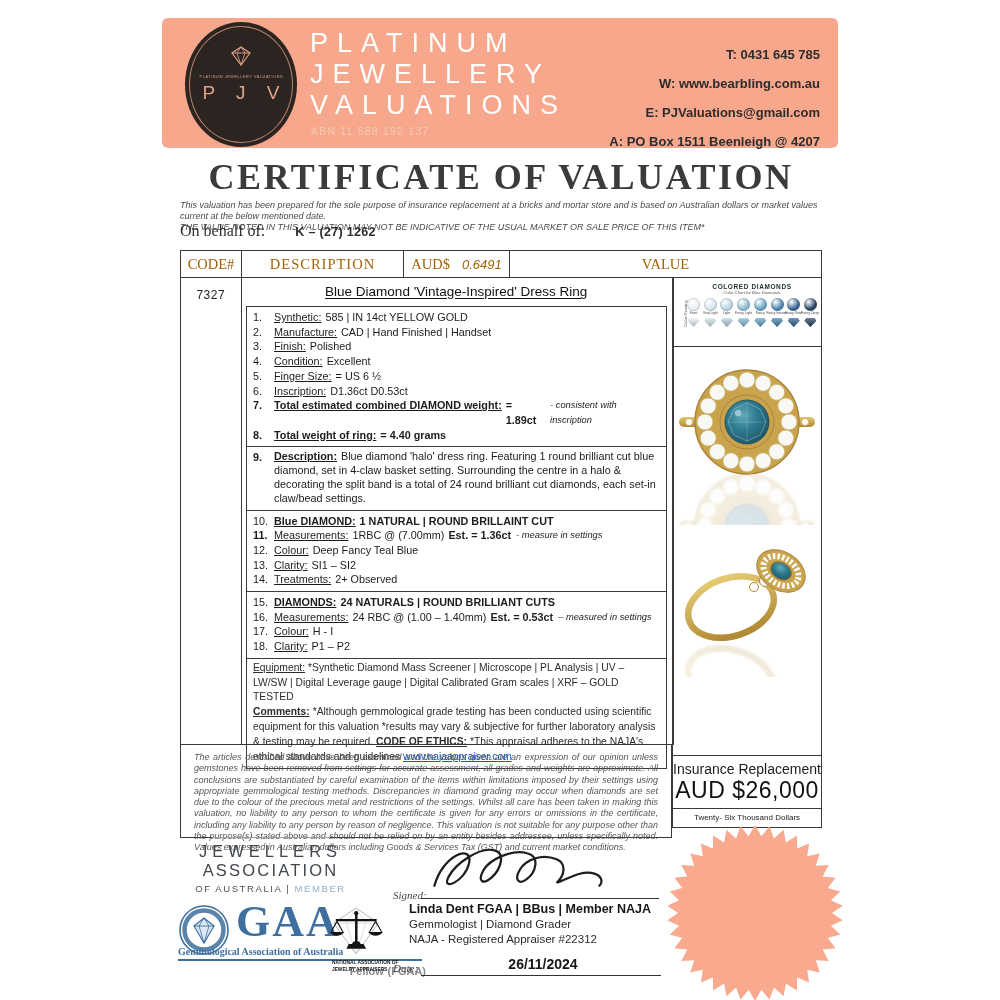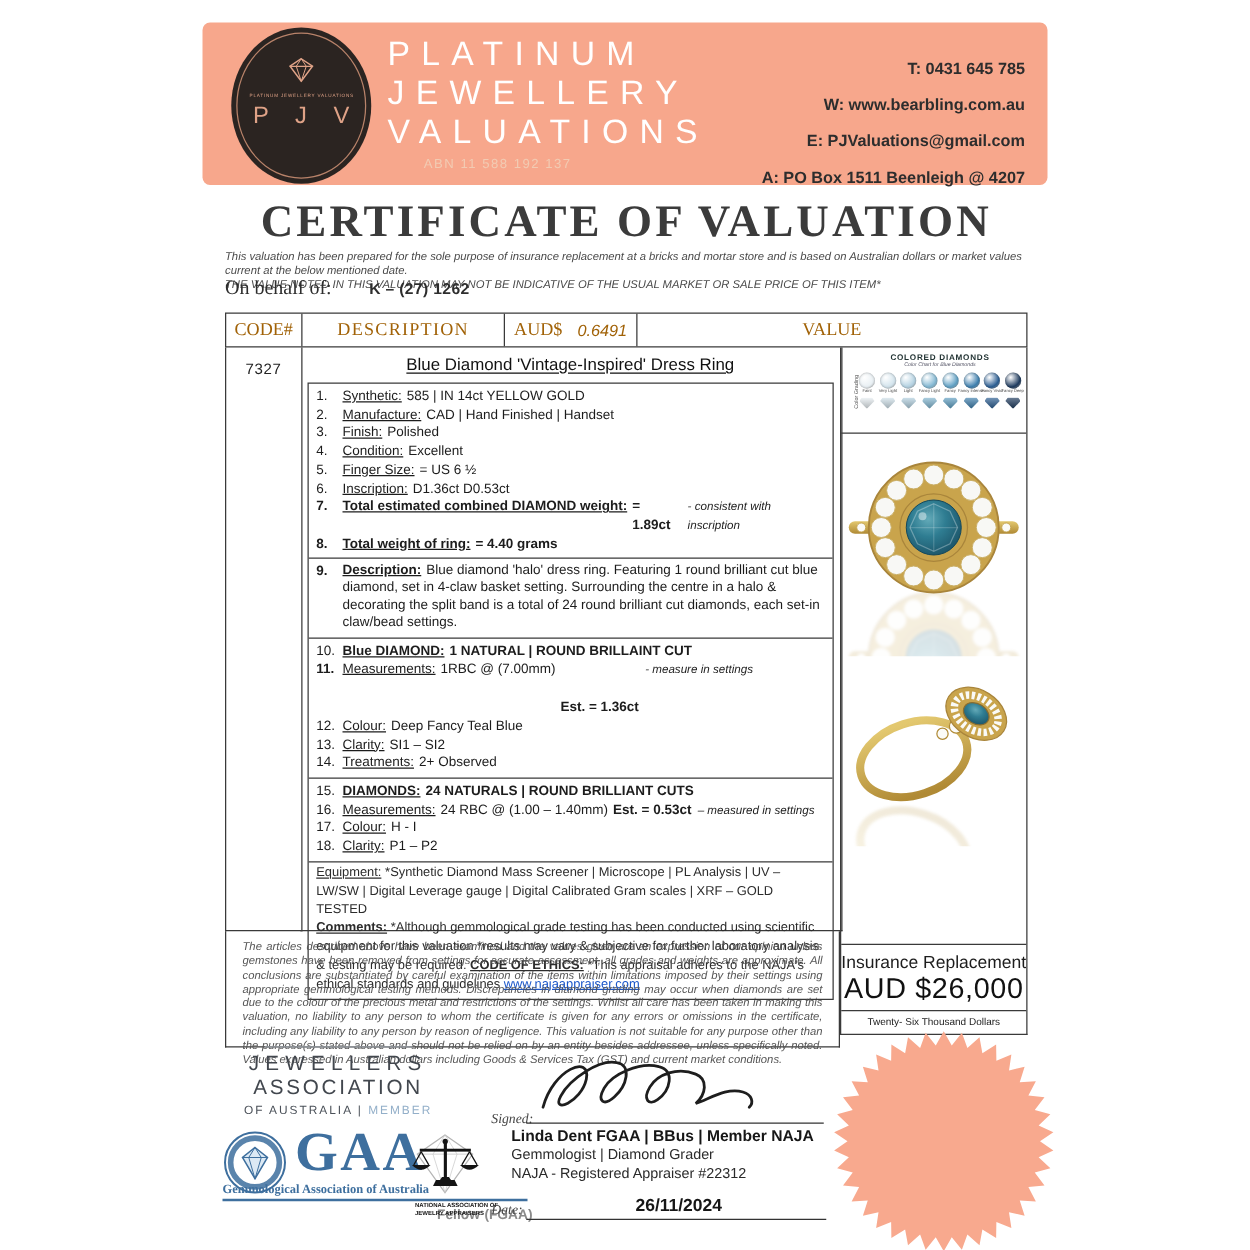--- a/index.html
+++ b/index.html
@@ -6,21 +6,21 @@
   body{width:1000px;height:1000px;position:relative;font-family:"Liberation Sans",sans-serif;color:#222;overflow:hidden;}
   .s{position:absolute;}
   
   .hdr{left:162px;top:18px;width:676px;height:130px;background:#F7A78C;border-radius:6px;}
   .logo{left:185px;top:22px;width:112px;height:125px;background:#2B2421;border-radius:50%;display:flex;flex-direction:column;align-items:center;}
   .logo .ring{position:absolute;inset:4px;border:1px solid #B9836A;border-radius:50%;}
   .logo .dia{margin-top:24px;}
   .logo .arc{font-size:6px;transform:scale(.62);color:#DFA287;letter-spacing:1px;white-space:nowrap;margin-top:8px;}
   .logo .pjv{color:#DFA287;font-size:19px;letter-spacing:8px;margin-top:2px;padding-left:8px;}
   .brand{left:310px;top:28px;color:#fff;font-size:27px;line-height:31px;letter-spacing:9px;font-weight:400;}
-  .abn{left:311px;top:125px;color:#F2CBB3;font-size:10.5px;letter-spacing:1.2px;margin-left:28px;}
+  .abn{left:311px;top:125px;color:#F2CBB3;font-size:10.5px;letter-spacing:1.2px;}
   .contact{right:180px;top:40px;text-align:right;font-size:13px;font-weight:bold;color:#2d2d2d;line-height:29px;}
   
   .title{left:180px;top:156px;width:642px;text-align:center;font-family:"Liberation Serif",serif;font-weight:bold;font-size:36px;letter-spacing:2.5px;color:#3b3b3b;}
   .discl{left:180px;top:200px;width:655px;font-size:9px;font-style:italic;color:#4a4a4a;line-height:11px;}
   .behalf{left:180px;top:222px;font-family:"Liberation Serif",serif;font-size:16px;color:#2e2e2e;}
   .behalf b{font-family:"Liberation Sans",sans-serif;font-size:12.5px;font-weight:bold;margin-left:30px;letter-spacing:.3px;}
   
   .trow{left:180px;top:250px;width:642px;height:28px;display:flex;border:1.5px solid #3a3a3a;box-sizing:border-box;}
   .tcell{display:flex;align-items:center;justify-content:center;box-sizing:border-box;font-family:"Liberation Serif",serif;font-size:14.5px;color:#a16207;gap:12px;}
   .tcell+.tcell{border-left:1.5px solid #3a3a3a;}
@@ -194,21 +194,21 @@
       <div class="lsec">
         <div class="li b">
             <span class="n" style="font-weight:normal;">10.</span>
             <span class="lab">Blue DIAMOND:</span>
             <span>1 NATURAL | ROUND BRILLAINT CUT</span>
           </div>
         <div class="li">
             <span class="n b">11.</span>
             <span class="lab">Measurements:</span>
             <span>1RBC @ (7.00mm)</span>
-            <span class="b" style="margin-left:4px;margin-top:31px;">Est. = 1.36ct</span>
+            <span class="b" style="margin-left:4px;">Est. = 1.36ct</span>
             <span class="note">- measure in settings</span>
           </div>
         <div class="li">
             <span class="n">12.</span>
             <span class="lab">Colour:</span>
             <span>Deep Fancy Teal Blue</span>
           </div>
         <div class="li">
             <span class="n">13.</span>
             <span class="lab">Clarity:</span>

